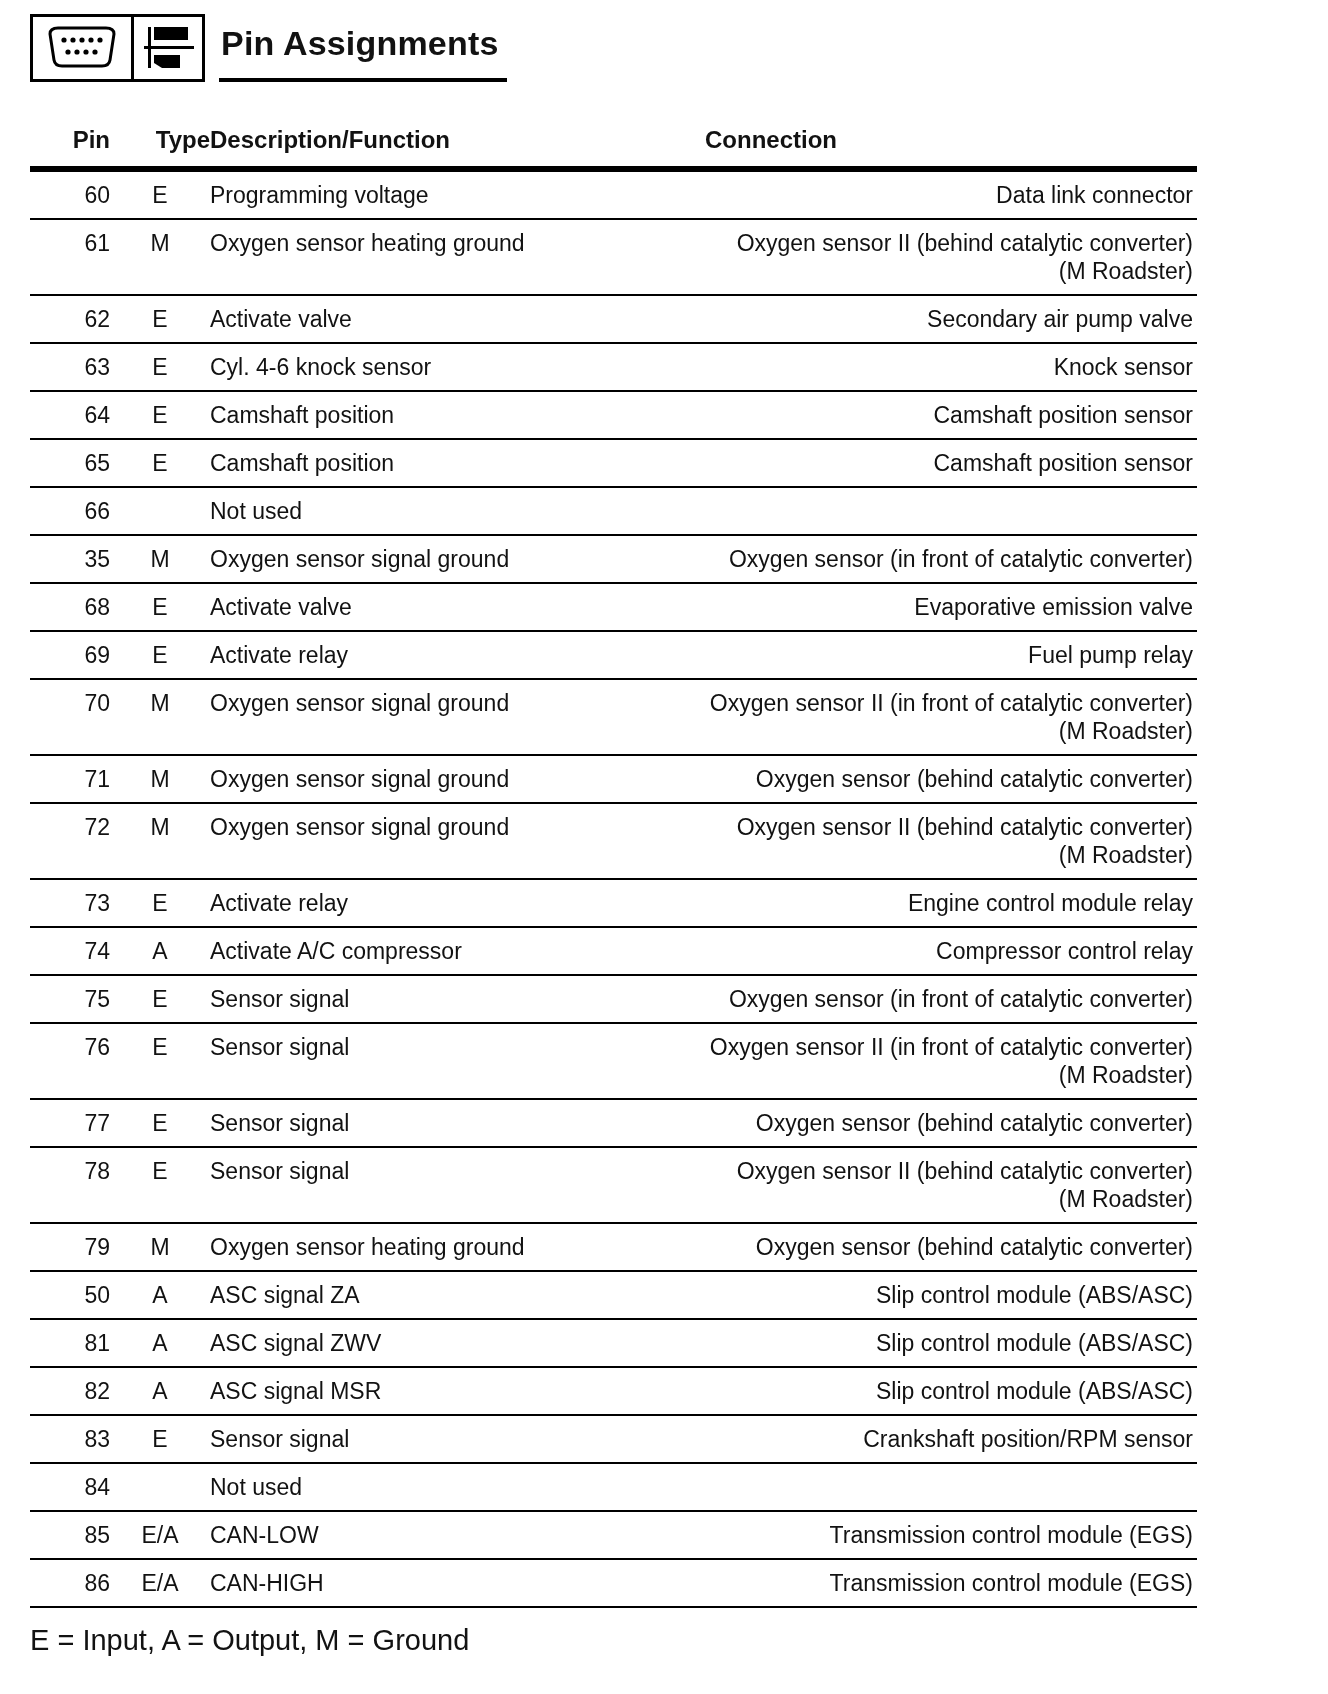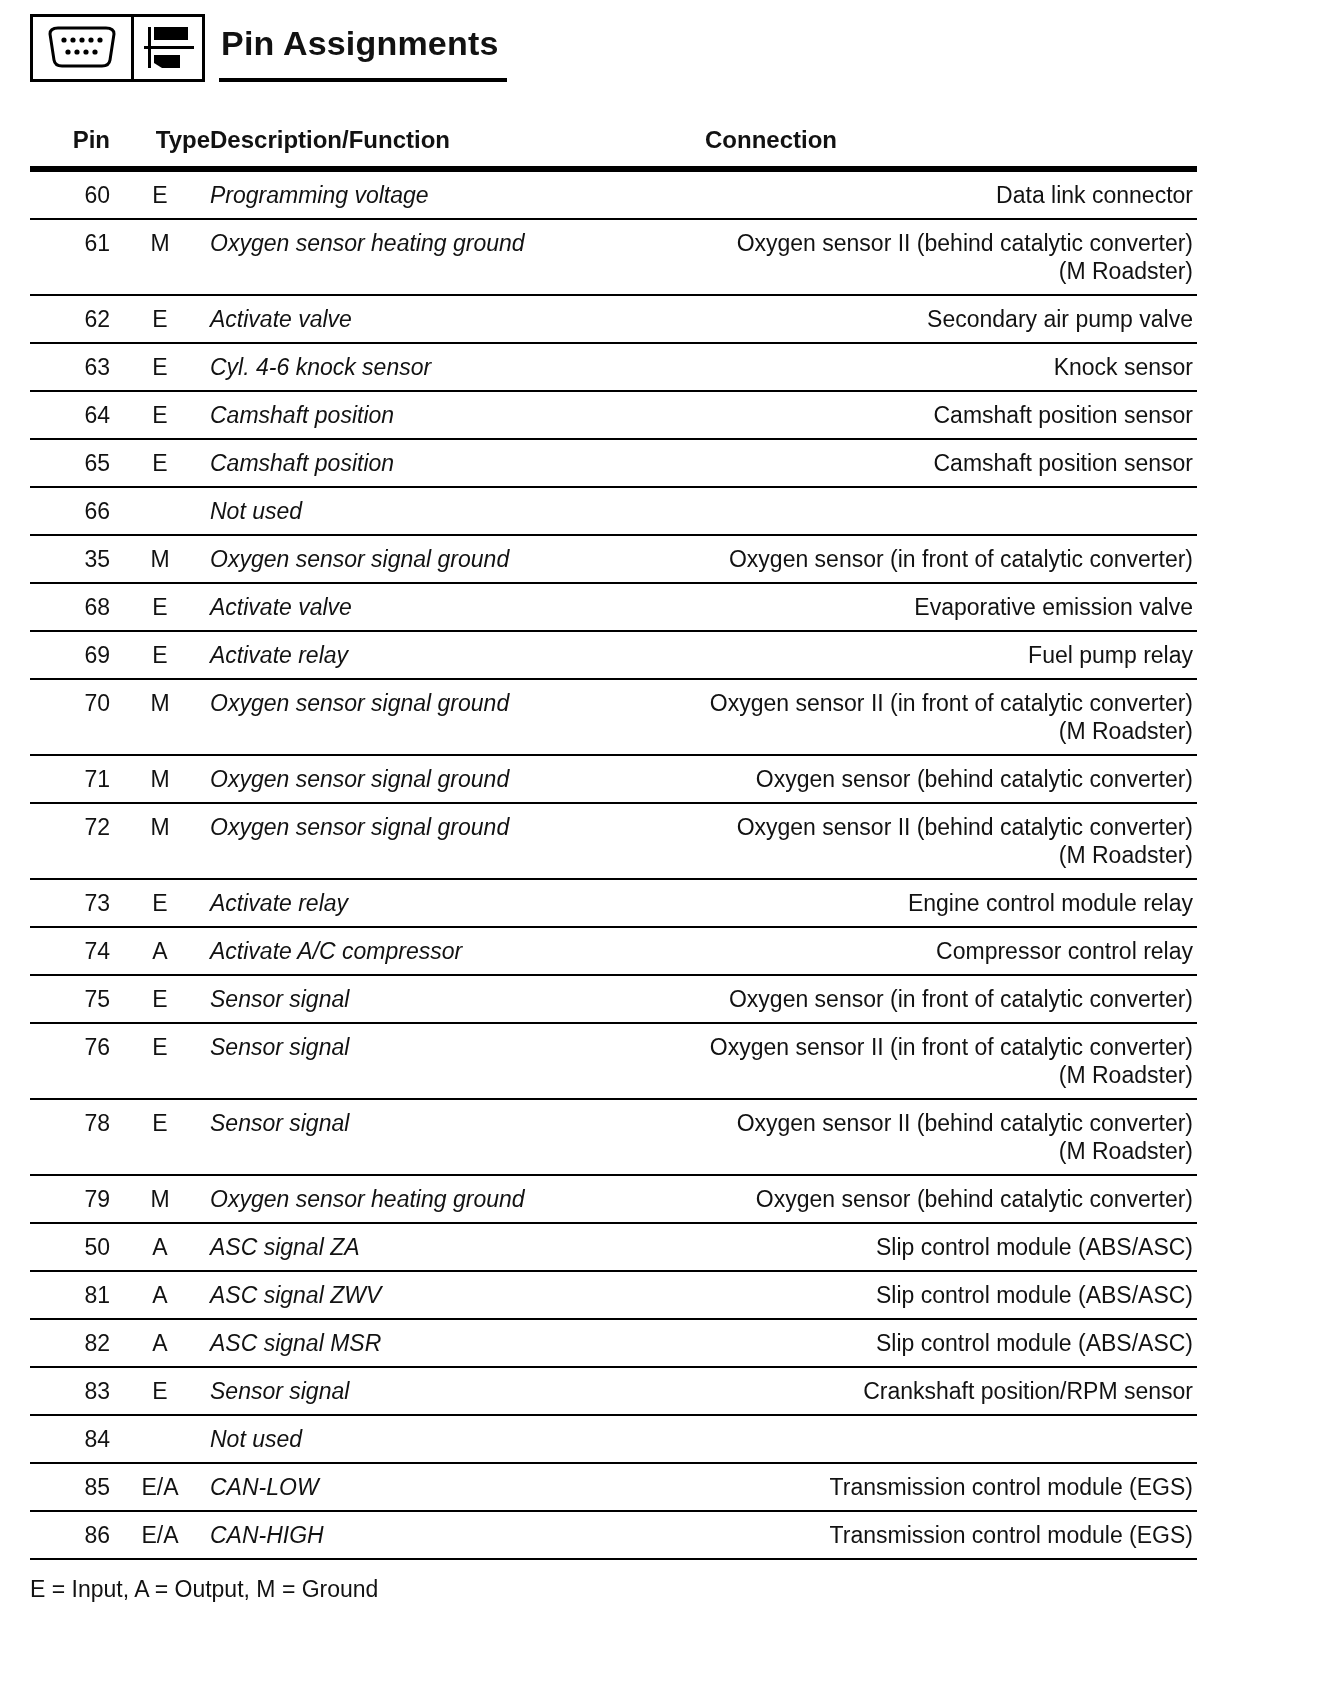--- a/index.html
+++ b/index.html
@@ -67,26 +67,26 @@
   thead tr { border-bottom: 6px solid #000; }
   thead th.col-pin, thead th.col-type { text-align: right; }
   tbody tr { border-bottom: 2.5px solid #000; }
   tbody td {
     padding: 9px 0;
     vertical-align: top;
     line-height: 28px;
   }
   td.col-pin  { text-align: right; }
   td.col-type { text-align: center; }
-  td.col-desc { text-align: left; padding-right: 16px; font-style: italic; }
+  td.col-desc { text-align: left; padding-right: 16px; }
   td.col-conn { text-align: right; padding-right: 4px; }
   
   .legend {
     margin-top: 16px;
-    font-size: 23px;
+    font-size: 29px;
   }
 </style>
 </head>
 <body>
 
 <div class="page">
 
   <div class="header-row">
     <div class="icon-box dsub">
       <svg width="84" height="48" viewBox="0 0 84 48" aria-hidden="true">
@@ -227,20 +227,26 @@
           <td class="col-desc">Sensor signal</td>
           <td class="col-conn">Oxygen sensor (in front of catalytic converter)</td>
         </tr>
         <tr>
           <td class="col-pin">76</td>
           <td class="col-type">E</td>
           <td class="col-desc">Sensor signal</td>
           <td class="col-conn">Oxygen sensor II (in front of catalytic converter) (M Roadster)</td>
         </tr>
         <tr>
+          <td class="col-pin">77</td>
+          <td class="col-type">E</td>
+          <td class="col-desc">Sensor signal</td>
+          <td class="col-conn">Oxygen sensor (behind catalytic converter)</td>
+        </tr>
+        <tr>
           <td class="col-pin">78</td>
           <td class="col-type">E</td>
           <td class="col-desc">Sensor signal</td>
           <td class="col-conn">Oxygen sensor II (behind catalytic converter) (M Roadster)</td>
         </tr>
         <tr>
           <td class="col-pin">79</td>
           <td class="col-type">M</td>
           <td class="col-desc">Oxygen sensor heating ground</td>
           <td class="col-conn">Oxygen sensor (behind catalytic converter)</td>

